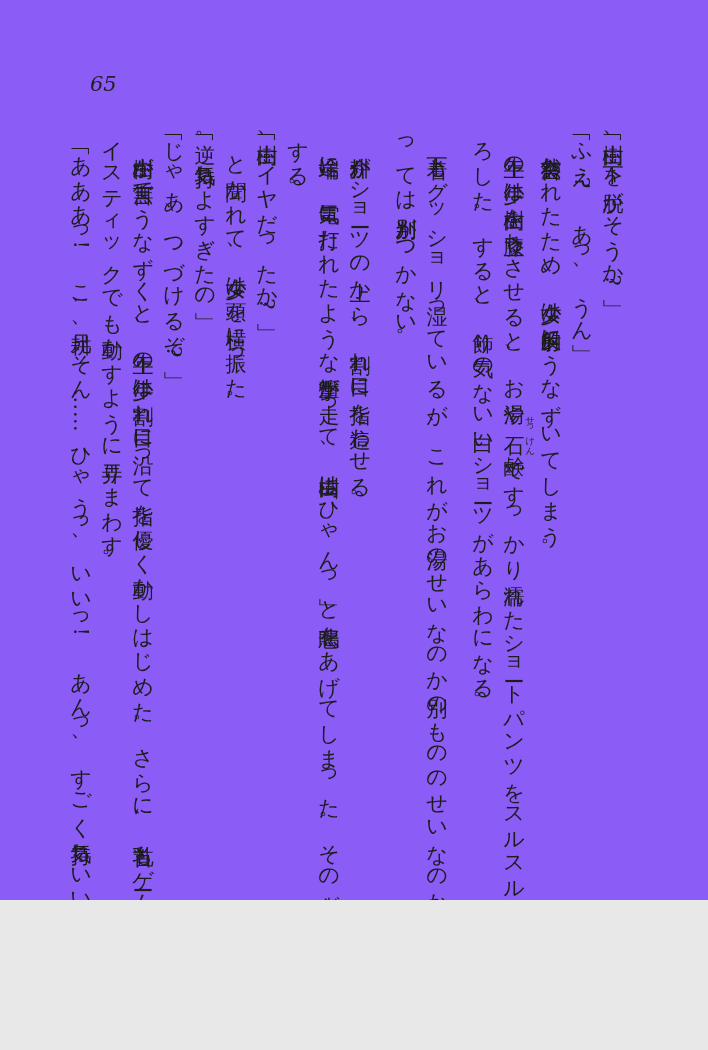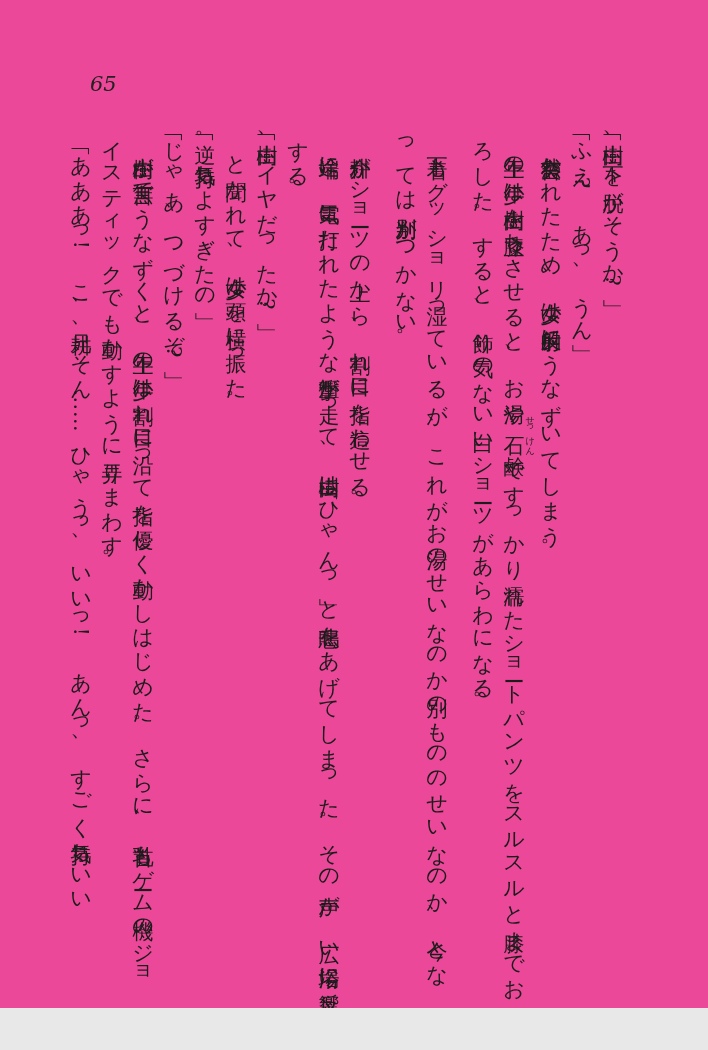--- a/index.html
+++ b/index.html
@@ -3,22 +3,22 @@
 <meta charset="utf-8">
 <style>
   html, body {
     margin: 0;
     padding: 0;
     background: #e8e8e8;
   }
   .page {
     position: relative;
     width: 708px;
-    height: 1008px;
-    background: #ec4899;
+    height: 900px;
+    background: #8b5cf6;
     overflow: hidden;
     font-family: "DejaVu Serif", serif;
   }
   .page-number {
     position: absolute;
     top: 72px;
     left: 90px;
     font-size: 21px;
     font-style: italic;
     color: #222;

